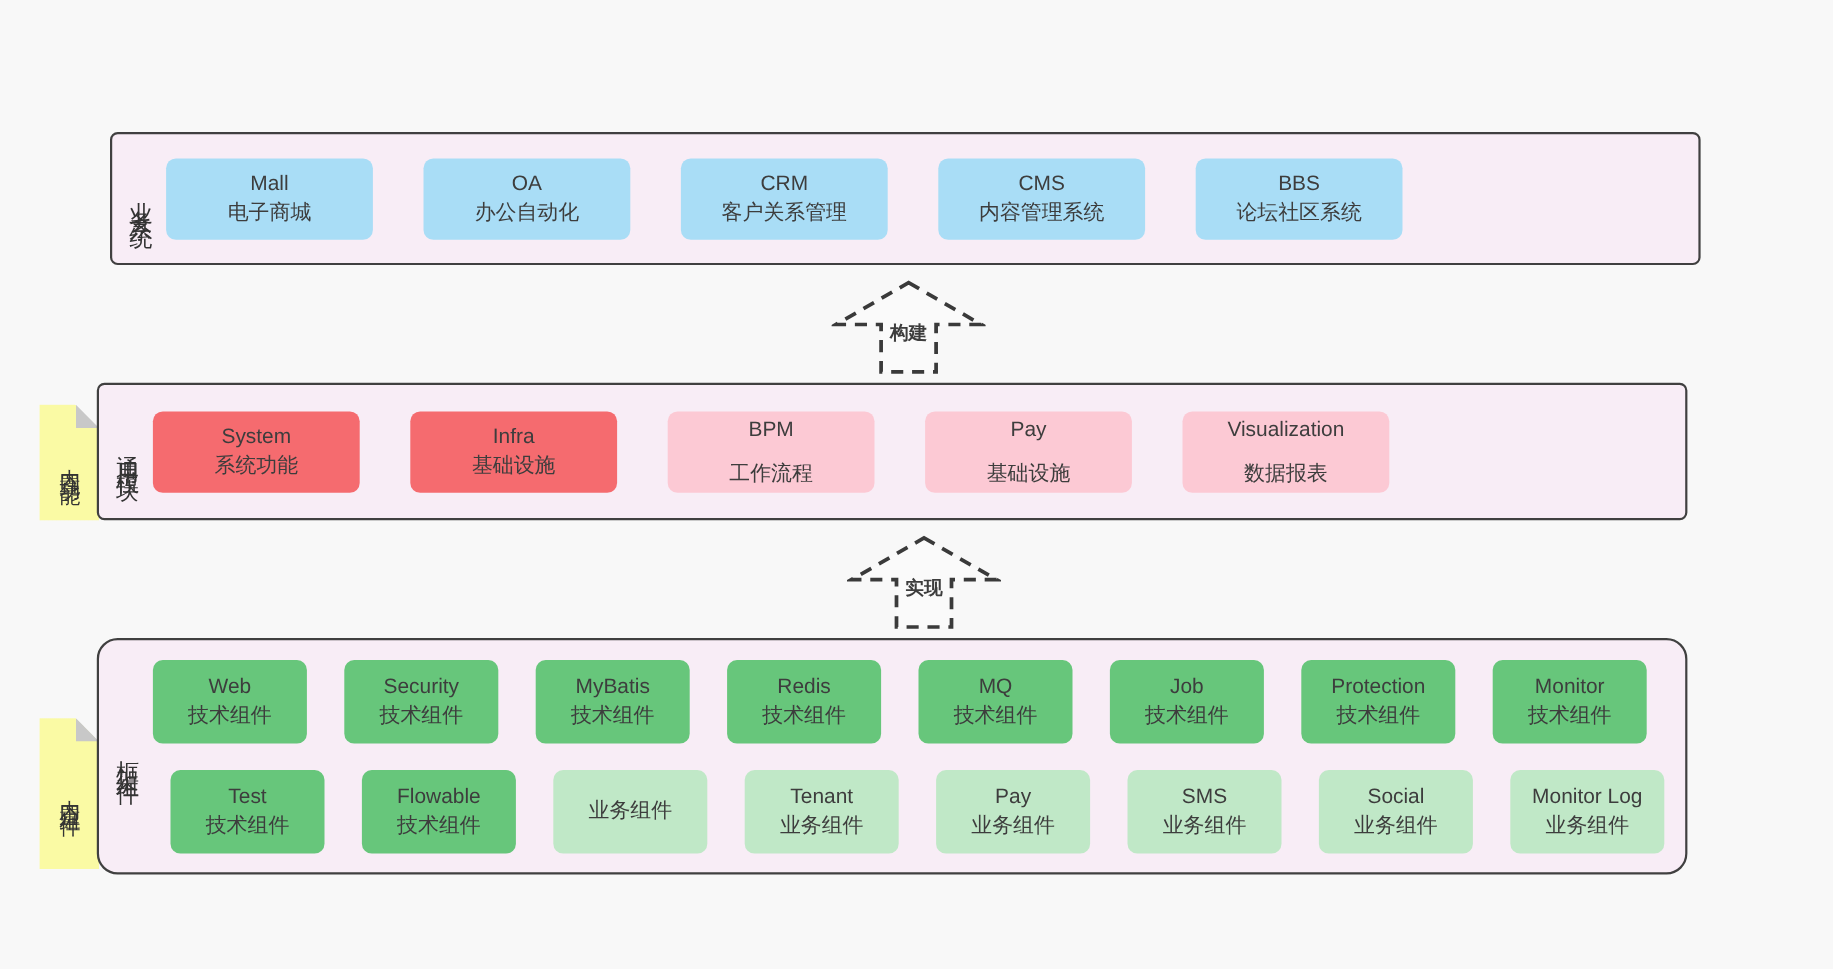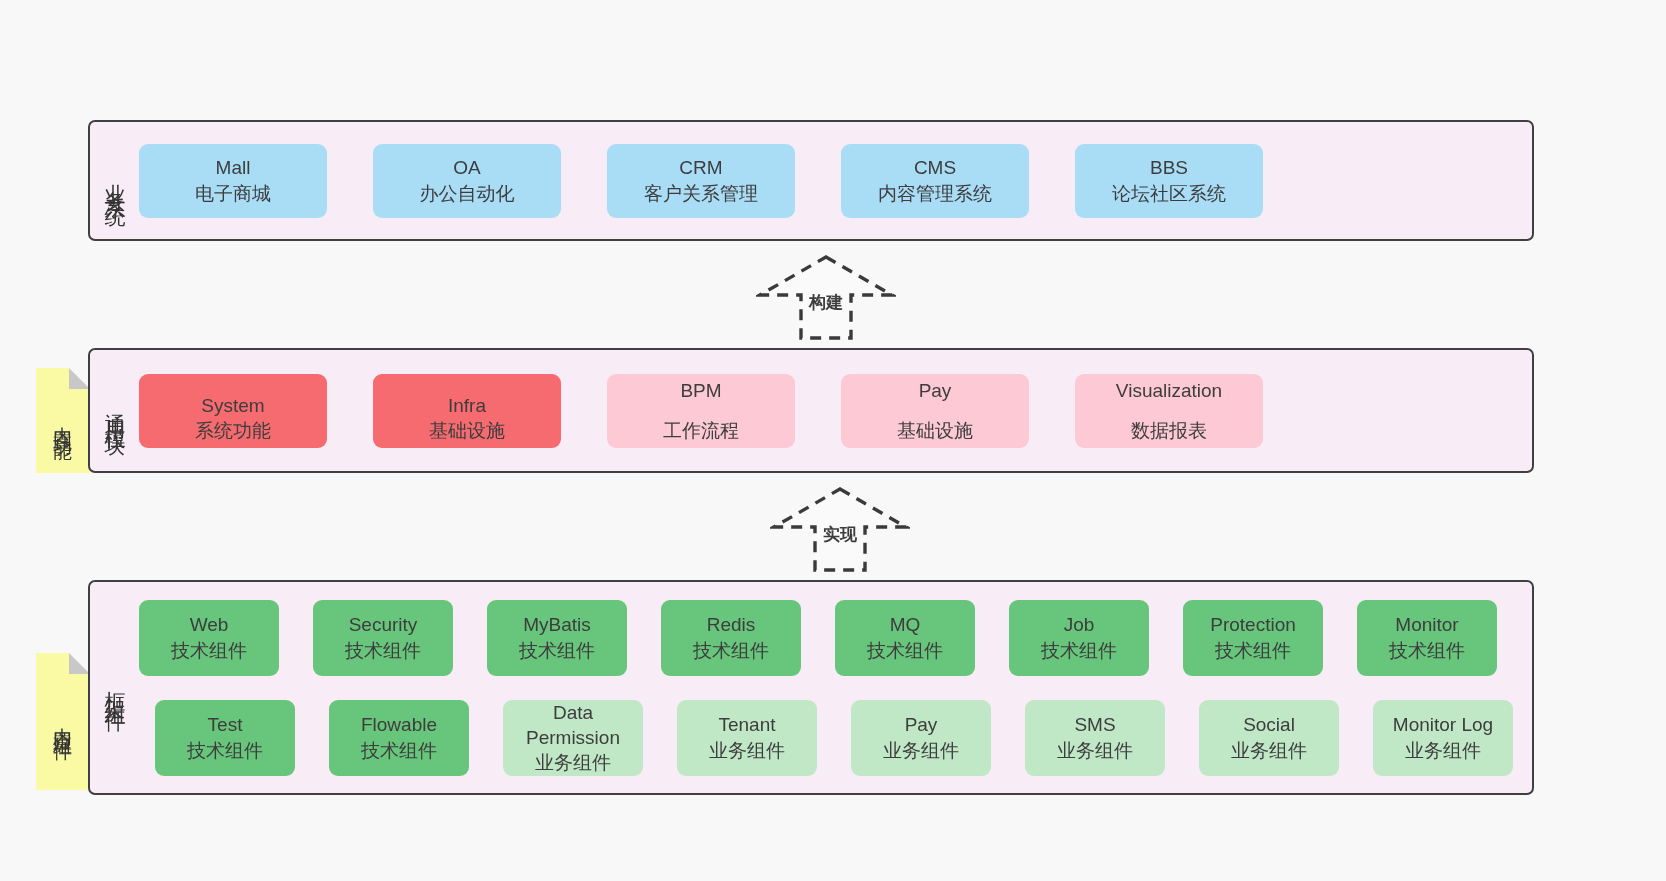--- a/index.html
+++ b/index.html
@@ -17,21 +17,21 @@
   .row-narrow{gap:34px;}
   .rows-wrap{display:flex;flex-direction:column;gap:24px;margin-left:13px;}
 
   
   .box{box-sizing:border-box;border-radius:9px;display:flex;flex-direction:column;
        justify-content:center;align-items:center;text-align:center;
        font-size:19px;color:#3d3d3d;line-height:1.32;padding:4px 5px;}
   .row-wide .box{width:188px;height:74px;}
   .row-narrow .box{width:140px;height:76px;}
   .box.blue{background:var(--c-blue,#a9ddf6);}
-  .box.red{background:var(--c-red,#f56b6f);justify-content:flex-end;}
+  .box.red{background:var(--c-red,#f56b6f);}
   .box.pink{background:var(--c-pink,#fcc9d4);gap:14px;}
   .box.green{background:var(--c-green,#67c67b);}
   .box.lightgreen{background:var(--c-lightgreen,#c0e8c7);}
 
   
   .note{position:absolute;width:54px;z-index:1;display:flex;align-items:center;justify-content:center;
         background:linear-gradient(225deg, transparent 15px, var(--c-note_bg,#fafaa4) 0);}
   .note .fold{position:absolute;top:0;right:0;}
   .note-text{writing-mode:vertical-rl;text-orientation:upright;font-size:19px;color:#333;
              letter-spacing:5px;line-height:1;}
@@ -54,21 +54,21 @@
     <div class="note-text">内置功能</div>
   </div>
 
   <div class="note" style="left:36px;top:653px;height:137px;">
     <svg class="fold" width="21" height="21">
       <polygon points="0,0 21,21 0,21" fill="#c8c8c8"></polygon>
     </svg>
     <div class="note-text">内置组件</div>
   </div>
 
-  <div class="layer" style="left:88px;top:120px;width:1446px;height:121px;">
+  <div class="layer" style="left:100px;top:120px;width:1446px;height:121px;">
     <div class="layer-label">业务系统</div>
     <div class="box-row row-wide">
         <div class="box blue">
           <div class="box-title">Mall</div>
           <div class="box-sub">电子商城</div>
         </div>
         <div class="box blue">
           <div class="box-title">OA</div>
           <div class="box-sub">办公自动化</div>
         </div>
@@ -120,21 +120,21 @@
       </div>
   </div>
 
   <div class="arrow" style="left:770px;top:486px;text-align:right;">
     <svg width="140" height="88" viewBox="0 0 140 88">
       <polygon points="70,3 136,41 95,41 95,84 45,84 45,41 4,41" fill="#fafafa" stroke="#3a3a3a" stroke-width="3.4" stroke-dasharray="11 8"></polygon>
     </svg>
     <span class="arrow-label">实现</span>
   </div>
 
-  <div class="layer" style="left:88px;top:580px;width:1446px;height:215px;">
+  <div class="layer" style="left:88px;top:580px;width:1446px;height:215px;border-radius:19px;">
     <div class="layer-label">框架组件</div>
     <div class="rows-wrap">
       <div class="box-row row-narrow" style="margin-left:0;">
           <div class="box green">
             <div class="box-title">Web</div>
             <div class="box-sub">技术组件</div>
           </div>
           <div class="box green">
             <div class="box-title">Security</div>
             <div class="box-sub">技术组件</div>
@@ -167,21 +167,20 @@
       <div class="box-row row-narrow" style="margin-left:16px;">
           <div class="box green">
             <div class="box-title">Test</div>
             <div class="box-sub">技术组件</div>
           </div>
           <div class="box green">
             <div class="box-title">Flowable</div>
             <div class="box-sub">技术组件</div>
           </div>
           <div class="box lightgreen">
-            <div class="box-title">Data Permission</div>
             <div class="box-sub">业务组件</div>
           </div>
           <div class="box lightgreen">
             <div class="box-title">Tenant</div>
             <div class="box-sub">业务组件</div>
           </div>
           <div class="box lightgreen">
             <div class="box-title">Pay</div>
             <div class="box-sub">业务组件</div>
           </div>

